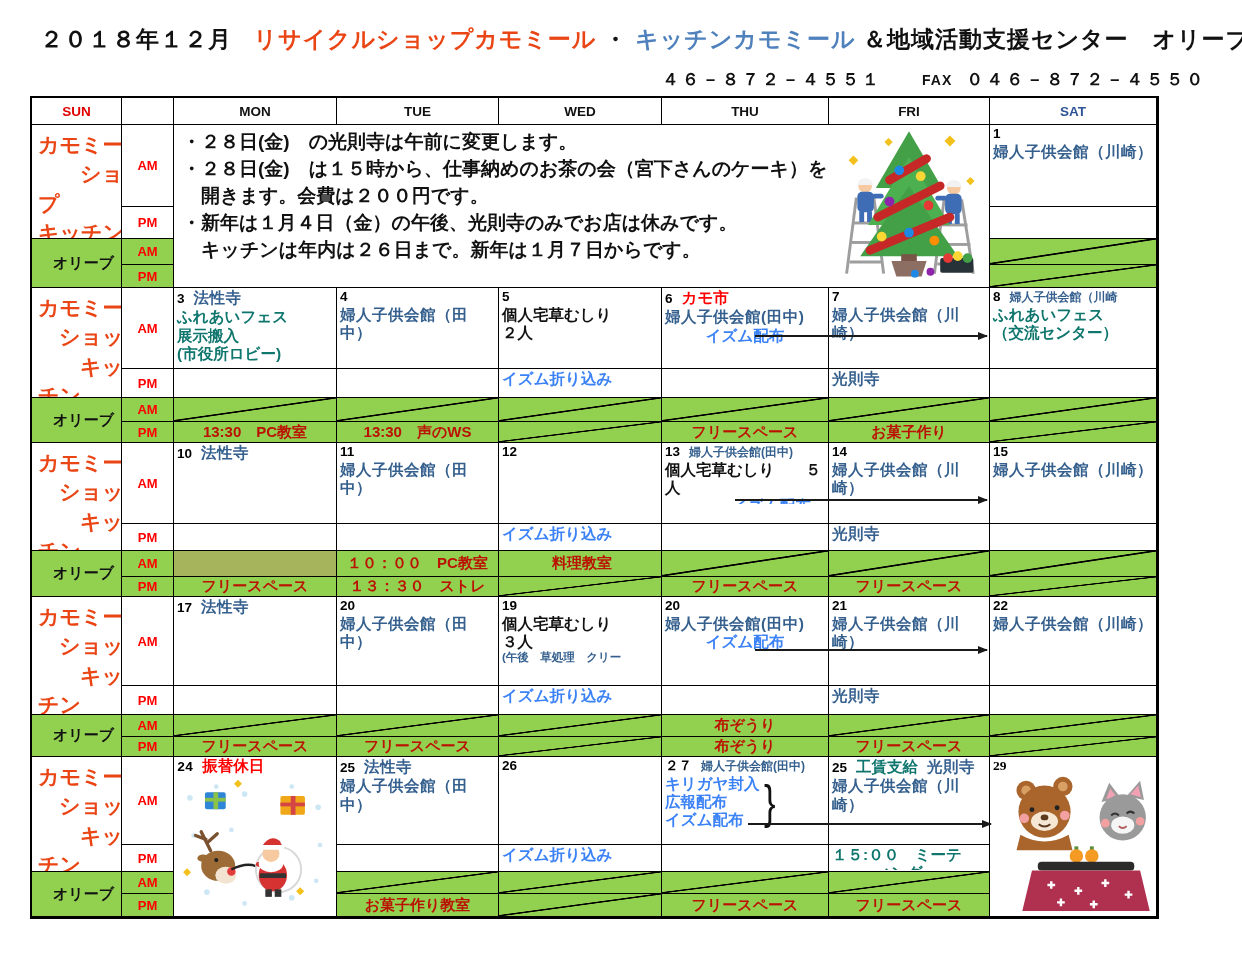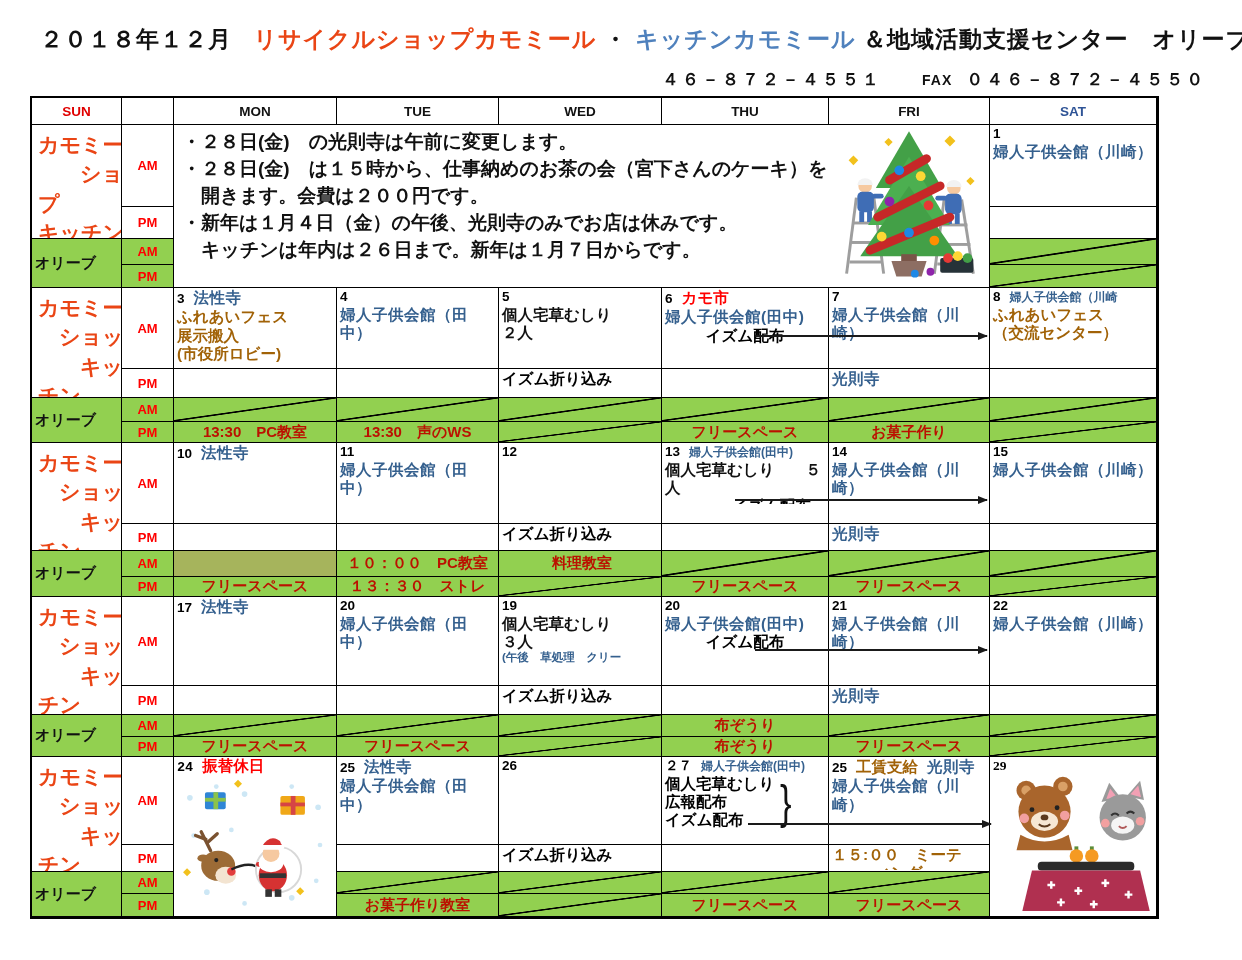--- a/index.html
+++ b/index.html
@@ -23,32 +23,32 @@
     border:2px solid #000;background:#fff;
   }
   .cell{border-right:1.5px solid #000;border-bottom:1.5px solid #000;box-sizing:border-box;overflow:hidden;background:#fff;position:relative;}
   .hdr{display:flex;align-items:center;justify-content:center;font-size:13.5px;color:#111;}
   .hdr.red{color:#e00000;} .hdr.blue{color:#2f5496;}
   .shop-label{color:#ea4515;font-size:21px;line-height:1.4;padding:5px 2px 0 6px;white-space:pre;}
   .ampm{display:flex;align-items:center;justify-content:center;color:#f00;font-size:13px;}
   .g{background:#92d050;}
   .g.dark{background:#a6b45c;}
   .cross{background-image:linear-gradient(to bottom right,transparent 47%,#000 48.5%,#000 50.5%,transparent 52%);}
-  .olive-label{color:#111;font-size:15px;display:flex;align-items:center;padding-left:3px;}
+  .olive-label{color:#111;font-size:15px;display:flex;align-items:center;padding-left:21px;}
   .olive-act{display:flex;align-items:center;justify-content:center;}
   .olive-act .olive-text{color:#bb1100;font-size:15px;white-space:nowrap;}
   .olive-act.left{justify-content:center;padding-left:4px;}
   .day-am,.day-pm,.merged-cell{padding:1px 3px;font-size:15.5px;line-height:1.18;}
   .head{display:flex;gap:9px;align-items:baseline;flex-wrap:wrap;margin-bottom:1px;}
   .s-num{color:#000;font-size:13.5px;}
   .s-navy{color:#35608e;letter-spacing:0.5px;}
   .s-navy-small{color:#35608e;font-size:12px;}
   .s-red{color:#f00;}
-  .s-magenta{color:#a16207;}
-  .s-salmon{color:#000000;}
+  .s-magenta{color:#0f766e;}
+  .s-salmon{color:#3b82f6;}
   .s-black{color:#111;}
   .line{min-height:4px;}
   .center{text-align:center;}
   .small{font-size:11.5px;line-height:1.05;letter-spacing:0;}
   .clip{height:7px;overflow:hidden;margin-left:42%;}
   .clip2{height:6px;overflow:hidden;margin-left:28%;}
   .raised{overflow:visible !important;z-index:6;}
   .arrow{position:absolute;height:0;border-top:2px solid #1a1a1a;z-index:7;}
   .arrow:after{content:"";position:absolute;right:-1px;top:-5.5px;width:0;height:0;
     border-left:10px solid #1a1a1a;border-top:4.5px solid transparent;border-bottom:4.5px solid transparent;}
@@ -507,21 +507,21 @@
     </div>
     <div class="cell g olive-act cross" style="grid-area: 20 / 5 / span 1 / span 1;"></div>
     <div class="cell g olive-act cross" style="grid-area: 21 / 5 / span 1 / span 1;"></div>
     <div class="cell day-am raised" style="grid-area: 18 / 6 / span 1 / span 1;">
       <div class="head">
         <span class="s-num">２７</span>
         <span class="s-navy-small">婦人子供会館(田中)</span>
       </div>
       <div class="bracket-row">
         <div>
-          <div class="line s-salmon">個人宅草むしり</div>
+          <div class="line s-salmon">キリガヤ封入</div>
           <div class="line s-salmon">広報配布</div>
           <div class="line s-salmon">イズム配布</div>
         </div>
         <span class="brace">}</span>
       </div>
       <div class="arrow" style="top: 66px; left: 52%; width: 146%;"></div>
     </div>
     <div class="cell day-pm" style="grid-area: 19 / 6 / span 1 / span 1;"></div>
     <div class="cell g olive-act cross" style="grid-area: 20 / 6 / span 1 / span 1;"></div>
     <div class="cell g olive-act" style="grid-area: 21 / 6 / span 1 / span 1;">

